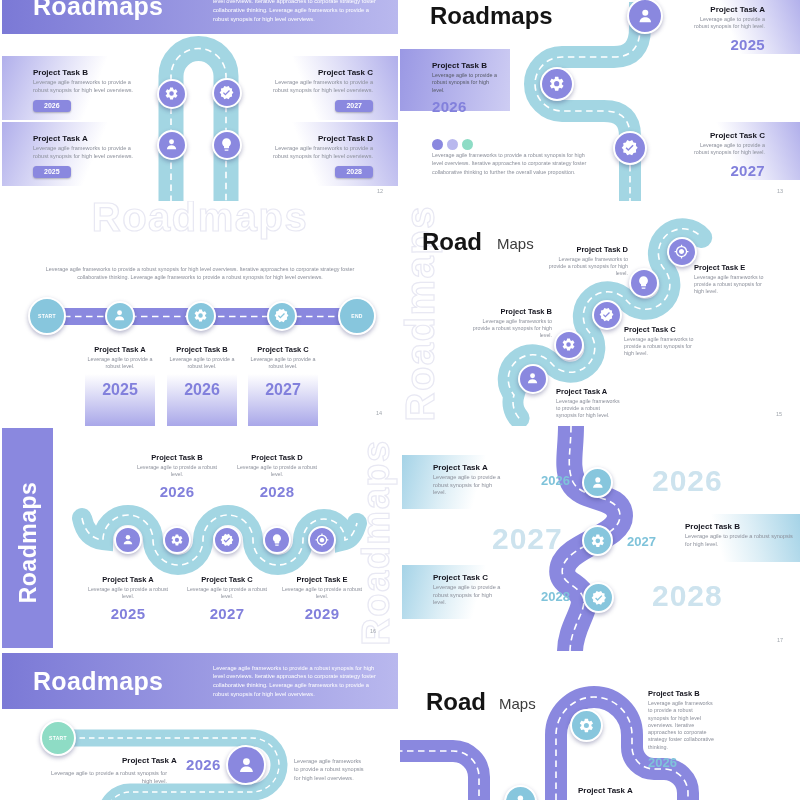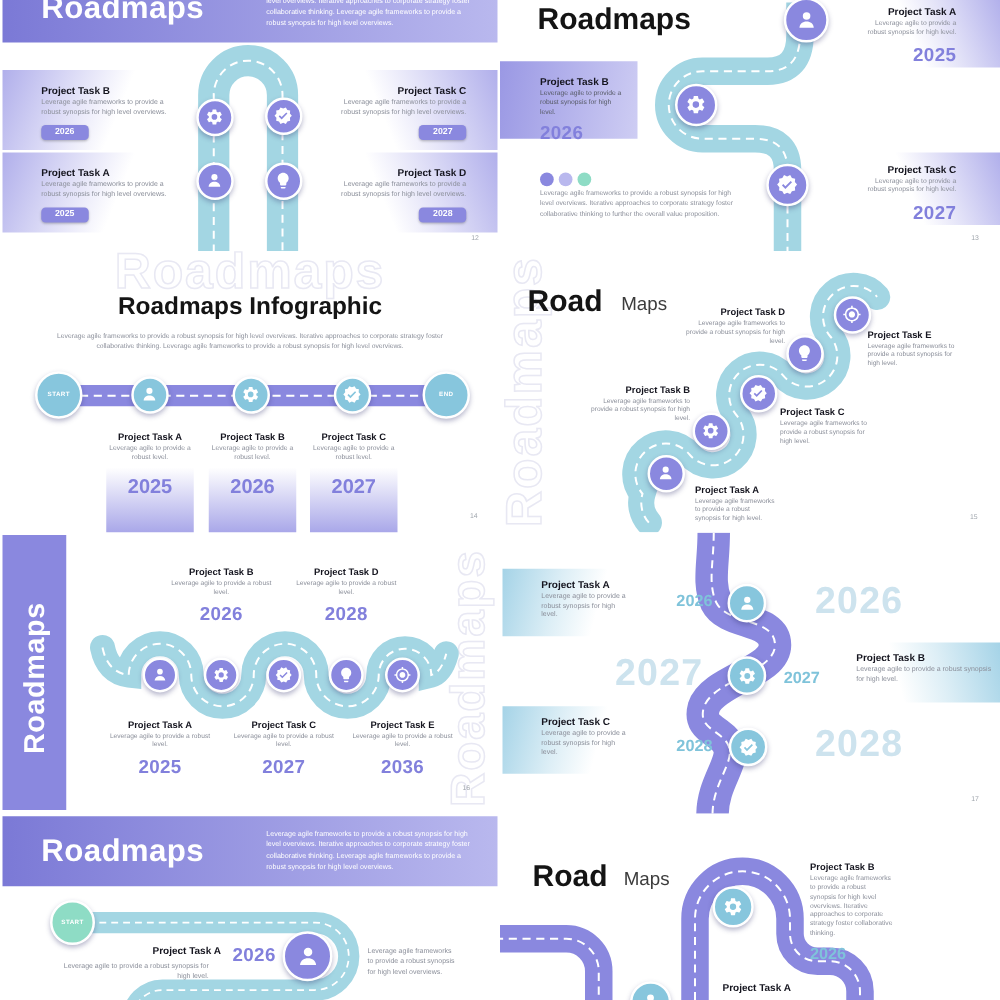--- a/index.html
+++ b/index.html
@@ -188,21 +188,20 @@
           <svg viewBox="0 0 24 24">
             <path d="M23 12l-2.44-2.79.34-3.69-3.61-.82-1.89-3.2L12 2.96 8.6 1.5 6.71 4.69 3.1 5.5l.34 3.7L1 12l2.44 2.79-.34 3.7 3.61.82L8.6 22.5l3.4-1.47 3.4 1.46 1.89-3.19 3.61-.82-.34-3.69L23 12zm-12.91 4.72l-3.8-3.81 1.48-1.48 2.32 2.33 5.85-5.87 1.48 1.48-7.33 7.35z"></path>
           </svg>
         </span>
       </div>
     <div class="pagenum" style="left:377px;top:212px">13</div>
   </div>
 
   <div class="slide" id="s14">
     <div class="wm wm-h">Roadmaps</div>
-    <div class="big-title" style="left:0;right:0;top:34px;text-align:center;font-size:19.5px;line-height:1.1;">Roadmaps Infographic</div>
     <div class="a" style="left:35px;right:35px;top:64px;text-align:center;font-size:5.4px;line-height:1.5;color:var(--body-gray);">Leverage agile frameworks to provide a robust synopsis for high level overviews. Iterative approaches to corporate strategy foster collaborative thinking. Leverage agile frameworks to provide a robust synopsis for high level overviews.</div>
     <svg class="road" width="400" height="225">
       <rect class="barfill" x="48" y="107" width="310" height="17" rx="4"></rect>
       <path class="dash" d="M64,115.5 H342"></path>
     </svg>
     <div class="node t" style="left:28px;top:96px;width:38px;height:38px">
         <span class="lbl">START</span>
       </div>
     <div class="node t" style="left:105px;top:100px;width:30px;height:30px">
         <span class="ic">
@@ -383,21 +382,21 @@
       <div class="ylg">2025</div>
     </div>
     <div class="wave-col" style="left:185px;top:149px;width:84px;">
       <div class="t-title">Project Task C</div>
       <div class="t-body">Leverage agile to provide a robust level.</div>
       <div class="ylg">2027</div>
     </div>
     <div class="wave-col" style="left:280px;top:149px;width:84px;">
       <div class="t-title">Project Task E</div>
       <div class="t-body">Leverage agile to provide a robust level.</div>
-      <div class="ylg">2036</div>
+      <div class="ylg">2029</div>
     </div>
     <div class="pagenum" style="left:370px;top:202px">16</div>
   </div>
 
   <div class="slide" id="s17">
     <div class="ghost-year" style="left:252px;top:38px;">2026</div>
     <div class="ghost-year" style="left:92px;top:96px;">2027</div>
     <div class="ghost-year" style="left:252px;top:153px;">2028</div>
     <svg class="road" width="400" height="225">
       <path class="rp" stroke-width="26" d="M171,0 C171,25 166,40 173,56 C182,74 220,68 220,90 C220,112 170,118 163,140 C158,158 178,158 183,171 C188,184 170,200 170,226"></path>

